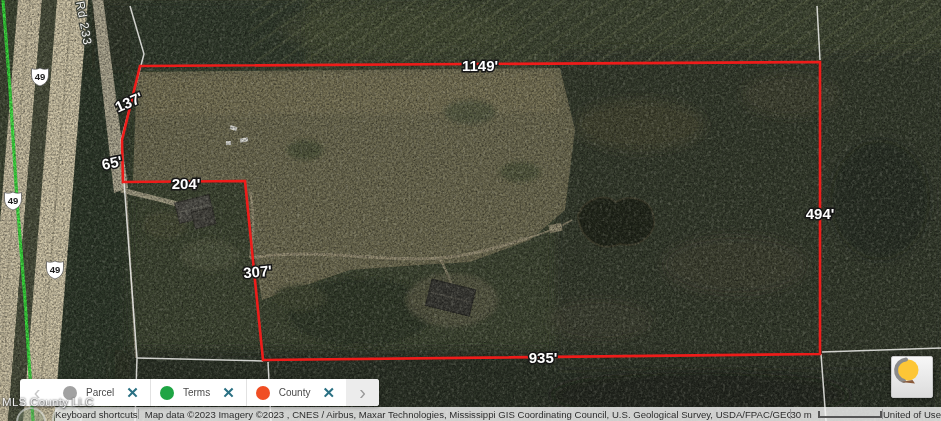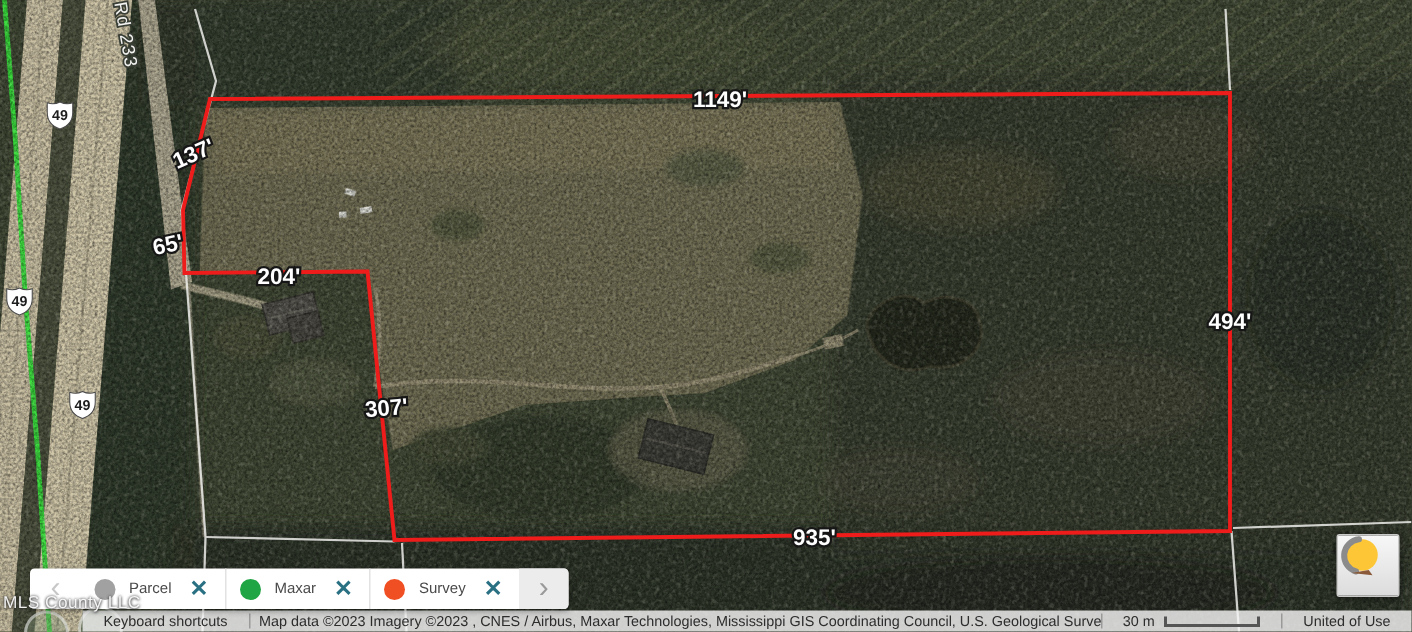--- a/index.html
+++ b/index.html
@@ -34,21 +34,21 @@
   .wm{position:absolute;left:2px;top:396px;z-index:6;color:rgba(255,255,255,.92);
       font-size:11.5px;letter-spacing:.3px;
       text-shadow:0 0 2px rgba(40,40,40,.9),0 1px 2px rgba(40,40,40,.8);}
   .wm-circle{position:absolute;border-radius:50%;z-index:1;
              border:2px solid rgba(235,235,235,.55);background:rgba(130,150,120,.35);}
 
   
   .attr{position:absolute;left:55px;right:0;bottom:0;height:14px;z-index:4;
         background:rgba(245,245,245,.82);display:flex;align-items:center;
         font-size:9.6px;color:#2d2d2d;white-space:nowrap;}
-  .attr .seg{padding:0 14px;display:flex;align-items:center;height:100%;}
+  .attr .seg{padding:0 0;display:flex;align-items:center;height:100%;}
   .attr .sep{width:1px;height:10px;background:#9a9a9a;flex:0 0 auto;}
   .attr .grow{flex:1 1 auto;overflow:hidden;padding:0 6px;}
   .attr .link{cursor:pointer;}
   .scalebar{width:60px;height:5px;border-left:2px solid #555;border-right:2px solid #555;
             border-bottom:2px solid #555;margin-left:6px;}
 
   
   .pegman{position:absolute;right:8px;bottom:23px;width:40px;height:40px;z-index:5;
           background:linear-gradient(#f7f7f7,#dcdcdc);border:1px solid #c9c9c9;
           border-radius:2px;box-shadow:0 1px 4px rgba(0,0,0,.45);
@@ -205,28 +205,28 @@
 
     <div class="chip">
       <span class="dot" style="background: rgb(161, 161, 161);"></span>
       <span class="lbl">Parcel</span>
       <span class="x">✕</span>
     </div>
     <div class="vdiv"></div>
 
     <div class="chip">
       <span class="dot" style="background: rgb(31, 165, 68);"></span>
-      <span class="lbl">Maxar</span>
+      <span class="lbl">Terms</span>
       <span class="x">✕</span>
     </div>
     <div class="vdiv"></div>
 
     <div class="chip">
       <span class="dot" style="background: rgb(240, 78, 35);"></span>
-      <span class="lbl">Survey</span>
+      <span class="lbl">County</span>
       <span class="x">✕</span>
     </div>
 
     <div class="nav next">›</div>
   </div>
 
   <div class="wm">MLS County LLC</div>
 
   <div class="attr">
     <div class="seg link">Keyboard shortcuts</div>

